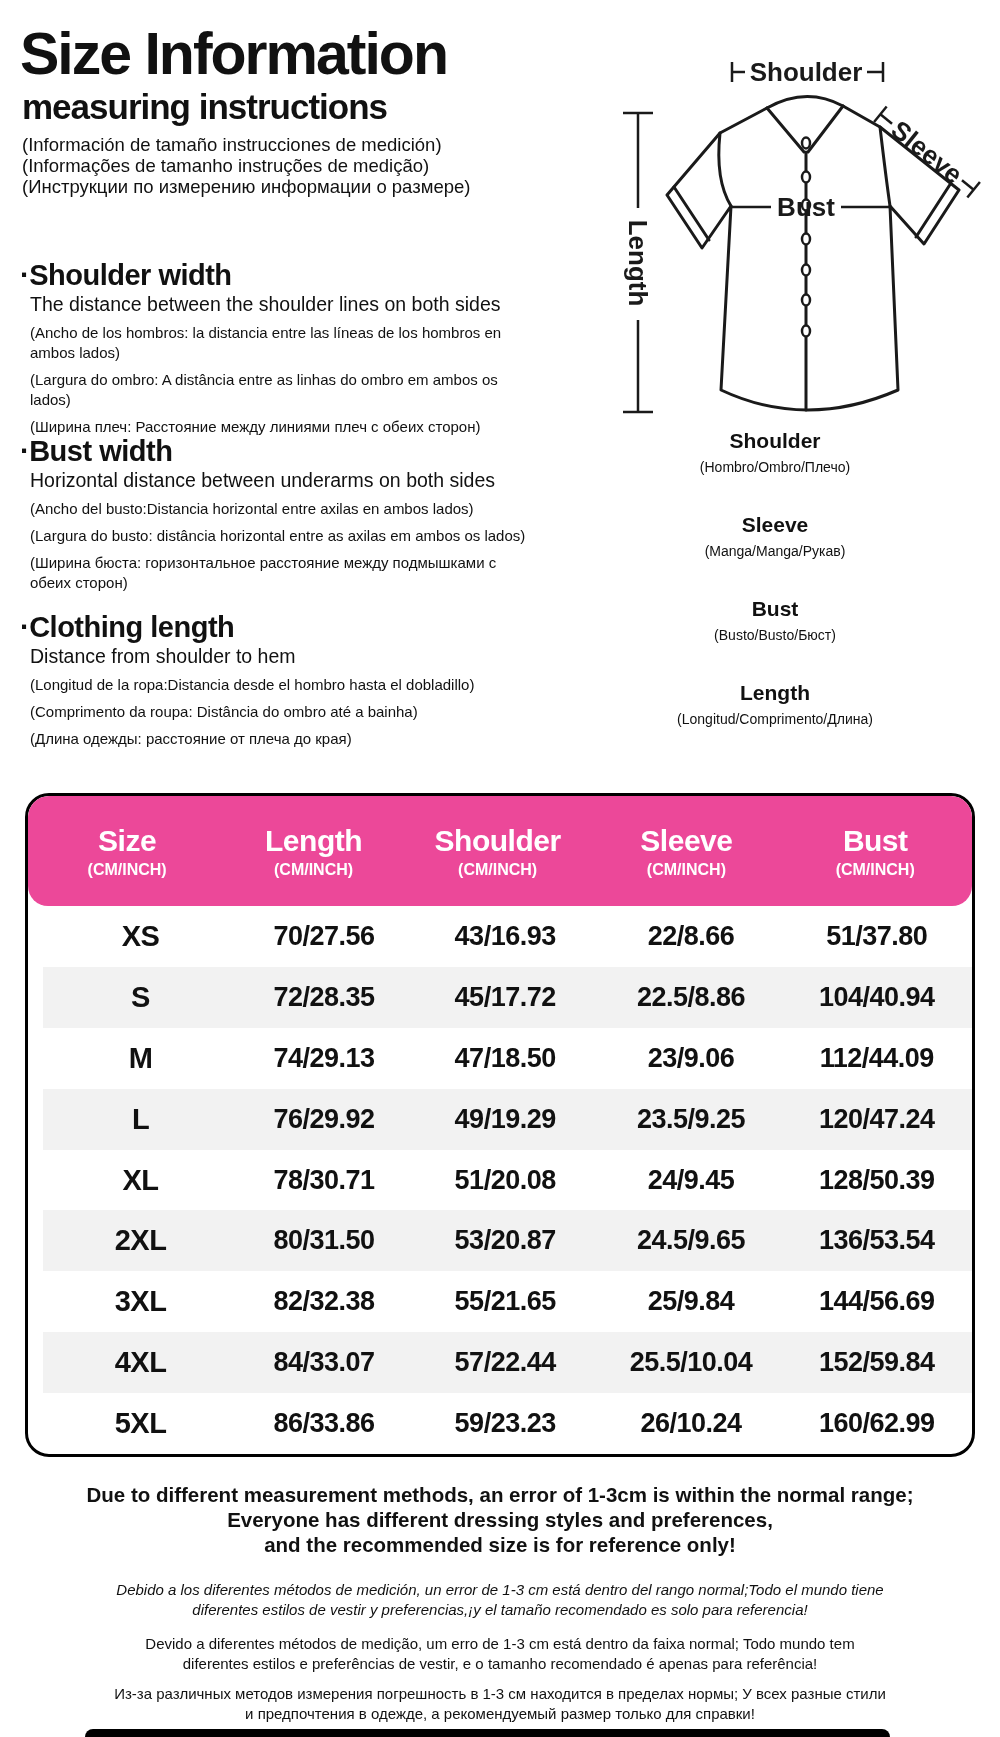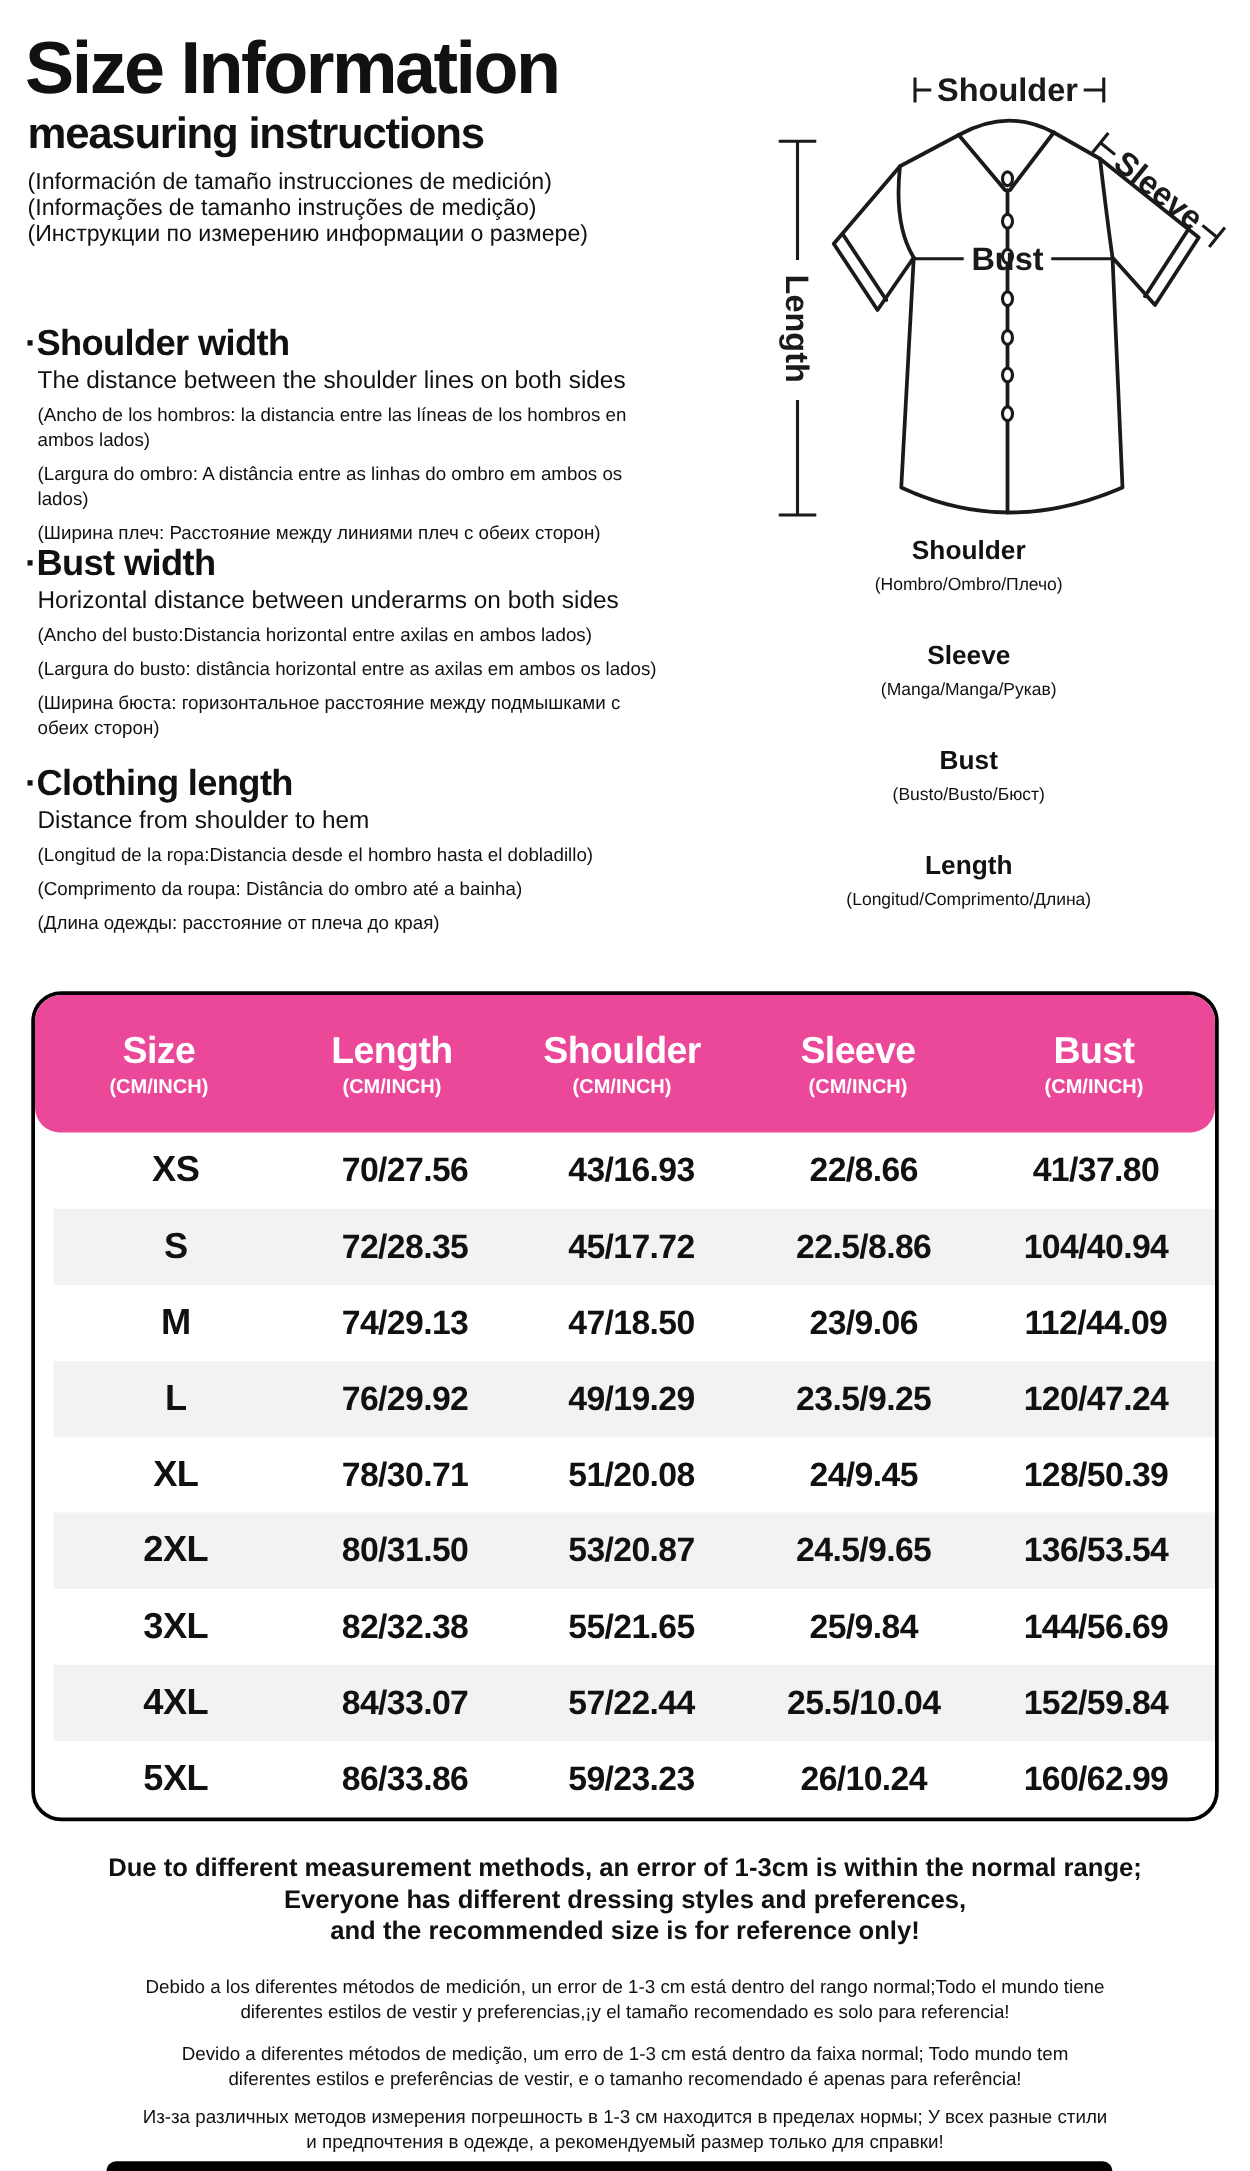--- a/index.html
+++ b/index.html
@@ -51,21 +51,21 @@
   .hunit{font-size:16px;font-weight:700;margin-top:3px;}
   .tbody{flex:1;display:flex;flex-direction:column;}
   .trow{flex:1;display:grid;grid-template-columns:21% 18.5% 20.5% 19.5% 20.5%;align-items:center;margin-left:15px;}
   .trow:nth-child(even){background:#f2f2f2;}
   .tcell{text-align:center;font-size:27px;font-weight:700;letter-spacing:-0.5px;}
   .tcell.size{font-size:29px;}
 
   
   .note-en{left:0;top:1482px;width:1000px;text-align:center;font-size:20.5px;font-weight:700;line-height:25px;}
   .note-sm{left:40px;width:920px;text-align:center;font-size:15px;line-height:19.5px;}
-  .note-es{top:1580px;} .note-pt{top:1634px;} .note-ru{top:1684px;}
+  .note-es{top:1580px;font-style:italic;} .note-pt{top:1634px;} .note-ru{top:1684px;}
 
   .cutoff-bar{left:85px;top:1729px;width:805px;height:8px;background:#000;border-radius:10px 10px 0 0;}
 </style>
 </head>
 <body>
 
 <div class="abs hdr">
   <h1 class="title">Size Information</h1>
   <div class="subtitle">measuring instructions</div>
   <div>
@@ -201,21 +201,21 @@
       <div class="hlabel">Bust</div>
       <div class="hunit">(CM/INCH)</div>
     </div>
   </div>
   <div class="tbody">
       <div class="trow">
     <div class="tcell size">XS</div>
     <div class="tcell">70/27.56</div>
     <div class="tcell">43/16.93</div>
     <div class="tcell">22/8.66</div>
-    <div class="tcell">41/37.80</div>
+    <div class="tcell">51/37.80</div>
   </div>
       <div class="trow">
     <div class="tcell size">S</div>
     <div class="tcell">72/28.35</div>
     <div class="tcell">45/17.72</div>
     <div class="tcell">22.5/8.86</div>
     <div class="tcell">104/40.94</div>
   </div>
       <div class="trow">
     <div class="tcell size">M</div>

